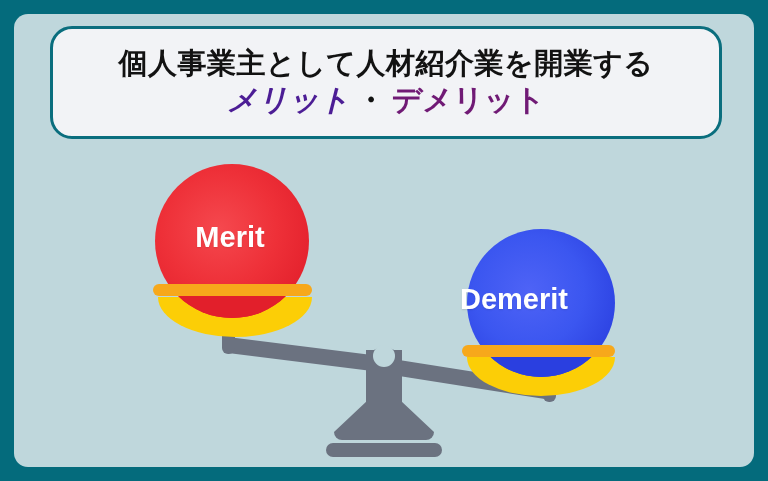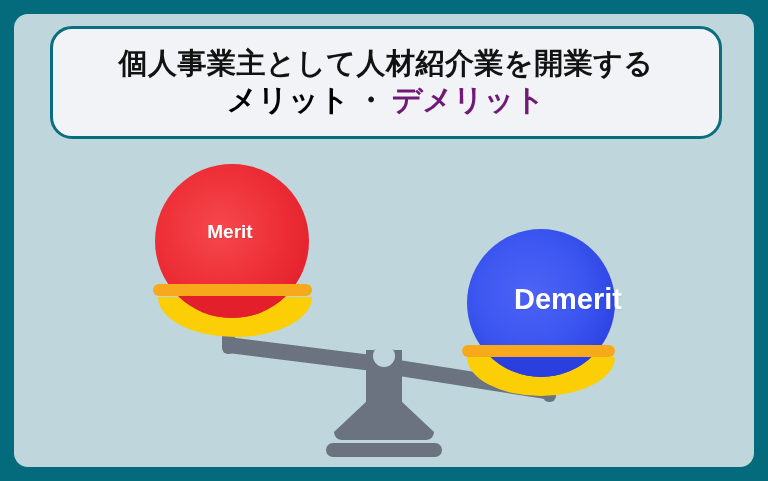--- a/index.html
+++ b/index.html
@@ -57,21 +57,21 @@
     line-height: 1.15;
     white-space: nowrap;
   }
   .title-line-2 {
     font-size: 30px;
     font-weight: bold;
     line-height: 1.2;
     white-space: nowrap;
     margin-top: 2px;
   }
-  .t-merit  { color: #000000; }
+  .t-merit  { color: #4c1d95; font-style: italic; }
   .t-dot    { color: #111111; margin: 0 6px; }
   .t-demerit{ color: #701a75; }
 
   
   .scale-wrap {
     position: absolute;
     left: 0; top: 0;
     width: 768px; height: 481px;
     pointer-events: none;
   }
@@ -80,26 +80,26 @@
     position: absolute;
     font-weight: bold;
     color: #FFFFFF;
     text-shadow: 0 1px 2px rgba(0,0,0,0.10);
     white-space: nowrap;
   }
   .label-merit {
     left: 150px; top: 221px;
     width: 160px;
     text-align: center;
-    font-size: 19px;
+    font-size: 29px;
   }
   .label-demerit {
     left: 460px; top: 283px;
     width: 162px;
-    text-align: right;
+    text-align: left;
     font-size: 29px;
   }
 </style>
 </head>
 <body>
 
 <div id="canvas">
 
   <div class="outer-frame"></div>
 

